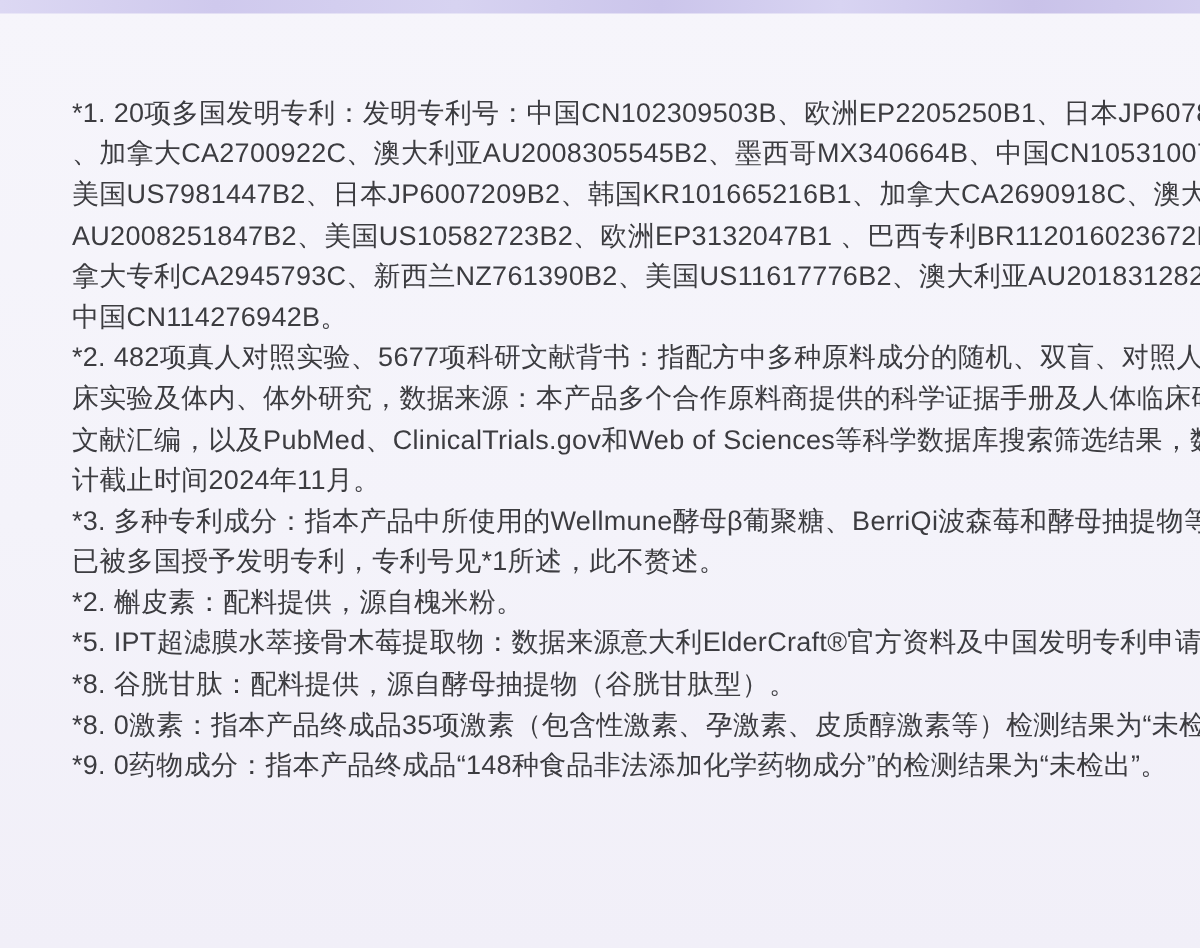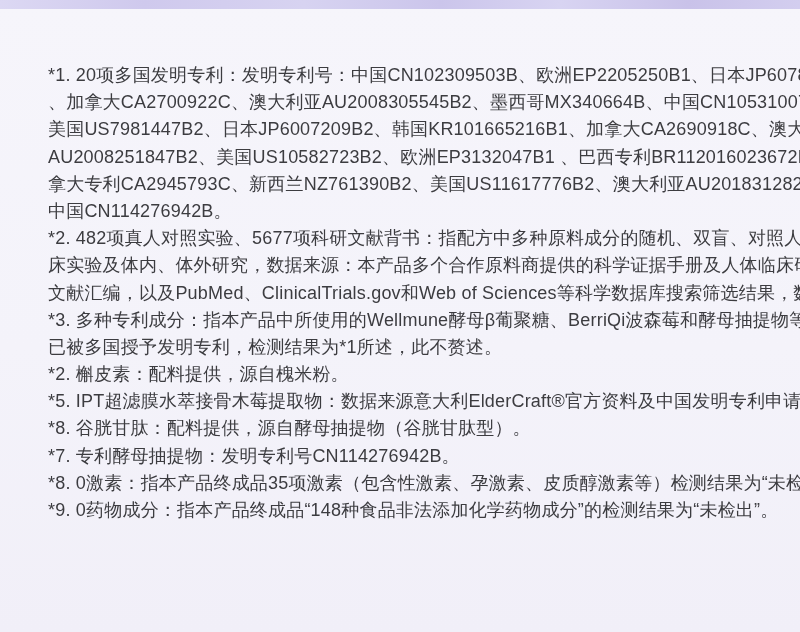--- a/index.html
+++ b/index.html
@@ -48,22 +48,22 @@
   <div class="fn-container">
       <div class="fn-line">*1. 20项多国发明专利：发明专利号：中国CN102309503B、欧洲EP2205250B1、日本JP6078105B2</div>
       <div class="fn-line">、加拿大CA2700922C、澳大利亚AU2008305545B2、墨西哥MX340664B、中国CN105310078B、</div>
       <div class="fn-line">美国US7981447B2、日本JP6007209B2、韩国KR101665216B1、加拿大CA2690918C、澳大利亚</div>
       <div class="fn-line">AU2008251847B2、美国US10582723B2、欧洲EP3132047B1 、巴西专利BR112016023672B1、 加</div>
       <div class="fn-line">拿大专利CA2945793C、新西兰NZ761390B2、美国US11617776B2、澳大利亚AU2018312823B2、</div>
       <div class="fn-line">中国CN114276942B。</div>
       <div class="fn-line">*2. 482项真人对照实验、5677项科研文献背书：指配方中多种原料成分的随机、双盲、对照人体临</div>
       <div class="fn-line">床实验及体内、体外研究，数据来源：本产品多个合作原料商提供的科学证据手册及人体临床研究</div>
       <div class="fn-line">文献汇编，以及PubMed、ClinicalTrials.gov和Web of Sciences等科学数据库搜索筛选结果，数据统</div>
+      <div class="fn-line">计截止时间2024年11月。</div>
       <div class="fn-line">*3. 多种专利成分：指本产品中所使用的Wellmune酵母β葡聚糖、BerriQi波森莓和酵母抽提物等原料</div>
-      <div class="fn-line">已被多国授予发明专利，检测结果为*1所述，此不赘述。</div>
+      <div class="fn-line">已被多国授予发明专利，专利号见*1所述，此不赘述。</div>
       <div class="fn-line">*2. 槲皮素：配料提供，源自槐米粉。</div>
       <div class="fn-line">*5. IPT超滤膜水萃接骨木莓提取物：数据来源意大利ElderCraft®官方资料及中国发明专利申请公布号</div>
       <div class="fn-line">*8. 谷胱甘肽：配料提供，源自酵母抽提物（谷胱甘肽型）。</div>
-      <div class="fn-line">*7. 专利酵母抽提物：发明专利号CN114276942B。</div>
       <div class="fn-line">*8. 0激素：指本产品终成品35项激素（包含性激素、孕激素、皮质醇激素等）检测结果为“未检出”。</div>
       <div class="fn-line">*9. 0药物成分：指本产品终成品“148种食品非法添加化学药物成分”的检测结果为“未检出”。</div>
     </div>
 </div>
 
 </body></html>

